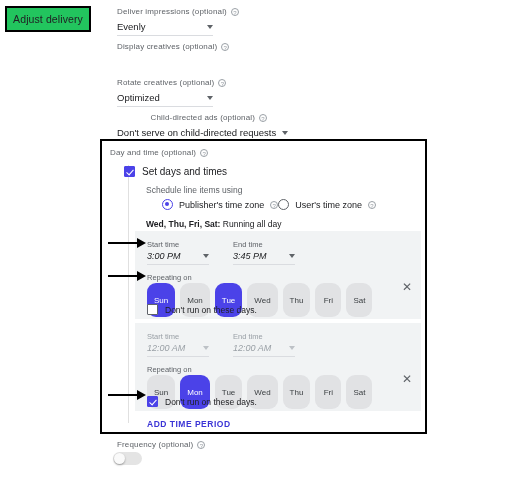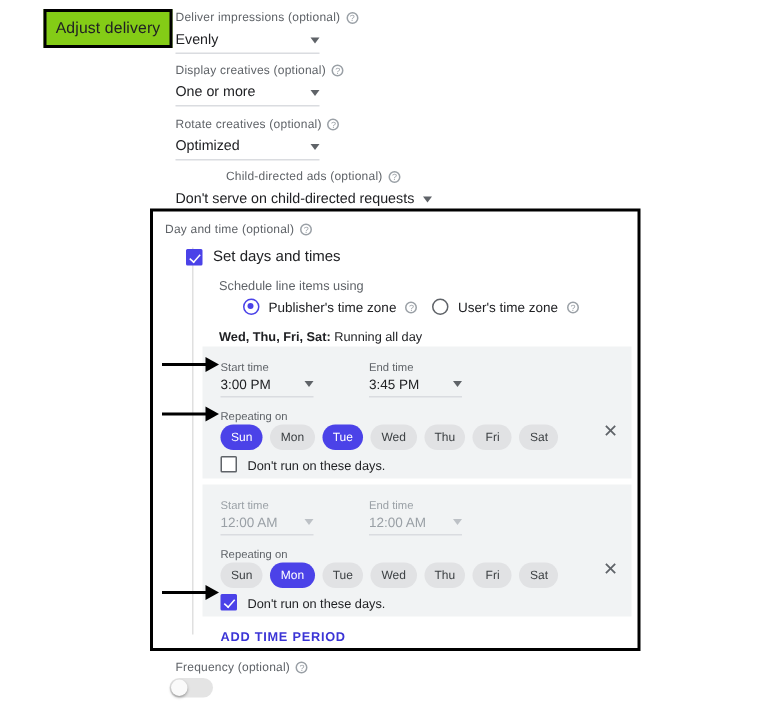--- a/index.html
+++ b/index.html
@@ -16,28 +16,27 @@
     overflow: hidden;
     -webkit-font-smoothing: antialiased;
   }
 
   
   .callout {
     position: absolute;
     left: 5px; top: 6px;
     width: 82px; height: 22px;
     border: 2px solid #000;
-    background: #84cc16;
+    background: #22c55e;
     display: flex;
     align-items: center;
     justify-content: center;
     font-size: 10.5px;
     color: #202124;
     letter-spacing: 0.1px;
-    margin-left: 24px;
   }
 
   
   .field {
     position: absolute;
     left: 117px;
   }
   .field-label {
     font-size: 8px;
     color: #5f6368;
@@ -150,21 +149,20 @@
     font-size: 8.5px;
     color: #5f6368;
   }
 
   
   .radio-group {
     position: absolute;
     left: 60px; top: 58px;
     display: flex;
     align-items: center;
-    gap: 10px;
   }
   .radio-item {
     display: flex;
     align-items: center;
     gap: 6px;
     font-size: 9px;
     color: #202124;
   }
   .radio {
     width: 11px; height: 11px;
@@ -200,59 +198,60 @@
     width: 286px;
     background: #f1f3f4;
   }
   .tp1 { top: 90px; height: 88px; }
   .tp2 { top: 182px; height: 88px; }
 
   .tp-times {
     position: absolute;
     left: 12px; top: 9px;
     display: flex;
-    gap: 37px;
+    gap: 24px;
   }
   .time-field { width: 62px; }
   .time-label {
     font-size: 7.5px;
     color: #5f6368;
   }
   .time-label.dim { color: #9aa0a6; }
   .time-val-row {
     display: flex;
     align-items: center;
     margin-top: 2px;
     border-bottom: 1px solid #dadce0;
     padding-bottom: 3px;
   }
   .time-val {
     font-size: 9px;
     color: #202124;
     flex: 1;
     white-space: nowrap;
+    font-style: italic;
   }
   .time-val.dim { color: #9aa0a6; }
 
   .rep-label {
     position: absolute;
     left: 12px; top: 42px;
     font-size: 7.5px;
     color: #5f6368;
   }
 
   .chips {
     position: absolute;
     left: 12px; top: 52px;
     display: flex;
     gap: 5px;
   }
   .chip {
     min-width: 26px;
-    height: 17px;
+    height: 34px;
     border-radius: 9px;
     background: #e1e2e4;
     color: #3c4043;
     font-size: 8px;
     display: flex;
     align-items: center;
     justify-content: center;
     padding: 0 7px;
     box-sizing: border-box;
     white-space: nowrap;
@@ -351,24 +350,20 @@
   <div class="select-row">
     <span class="select-value">Evenly</span>
     <span class="caret"></span>
   </div>
 </div>
 
 <div class="field" style="top:42px">
   <div class="field-label">
     <span>Display creatives (optional)</span>
     <span class="help-icon">?</span>
-  </div>
-  <div class="select-row">
-    <span class="select-value">One or more</span>
-    <span class="caret"></span>
   </div>
 </div>
 
 <div class="field" style="top:78px">
   <div class="field-label">
     <span>Rotate creatives (optional)</span>
     <span class="help-icon">?</span>
   </div>
   <div class="select-row">
     <span class="select-value">Optimized</span>

